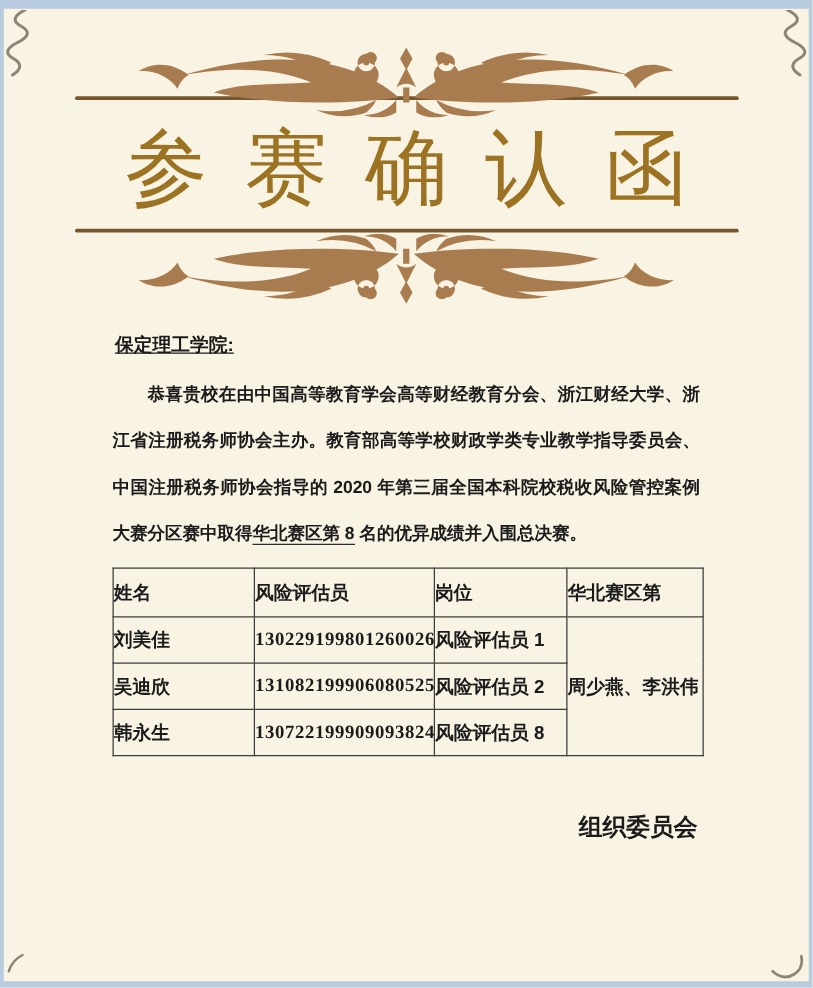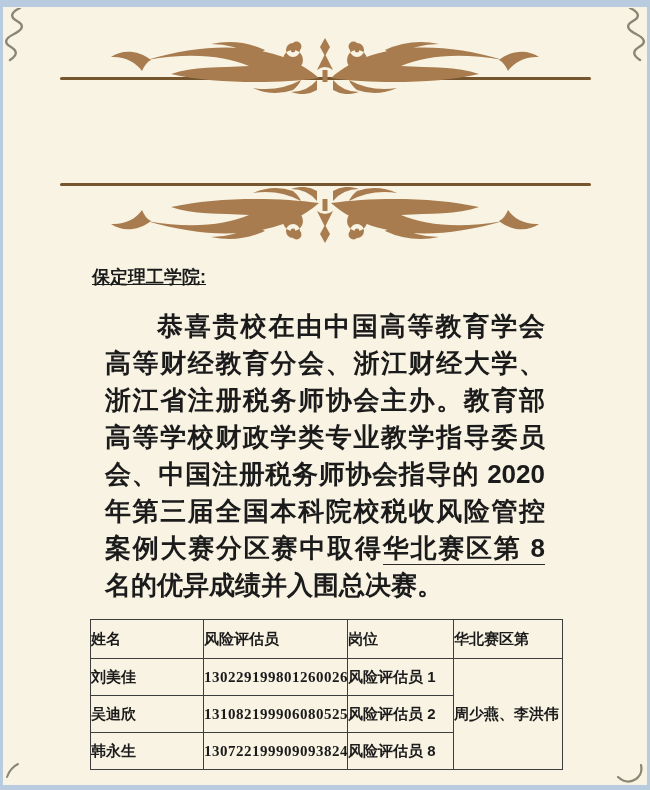--- a/index.html
+++ b/index.html
@@ -43,28 +43,28 @@
   .sq-tr{top:1px;right:1px;}
   .sq-br{bottom:2px;right:2px;}
   .sq-bl{bottom:6px;left:2px;}
   
   .content{
     position:absolute;top:246px;left:0;right:0;
     padding:0 87px;
     color:#1b1b1b;
   }
   .salutation{
-    font-size:18px;font-weight:700;line-height:32px;
+    font-size:15px;font-weight:700;line-height:32px;
     text-decoration:underline;
     margin:8px 0 4px 2px;
   }
   .para{
-    font-size:26px;font-weight:700;line-height:37px;
+    font-size:14px;font-weight:700;line-height:37px;
     text-align:justify;text-justify:inter-ideograph;
-    text-indent:2em;margin:15px;
+    text-indent:2em;margin:0;
   }
   .u-seg{border-bottom:1.5px solid #2a2a2a;padding-bottom:1px;}
   
   table.roster{
     border-collapse:collapse;
     margin-top:9px;
     width:472px;
     table-layout:fixed;
   }
   table.roster td,table.roster th{
@@ -128,20 +128,21 @@
         <path d="M228 46 q 10 12 26 12 q -14 5 -26 -2 z"></path>
       </g>
       <use href="#halfR" transform="translate(440,0) scale(-1,1)"></use>
 
       <path d="M220 4 l 5 9 -5 9 -5 -9 z"></path>
       <path d="M220 20 l 8 16 q -8 -6 -16 0 z"></path>
       <path d="M217.5 36 h 5 v 12 h -5 z"></path>
     </g>
   </svg>
 
+  <div class="doc-title">参赛确认函</div>
 
   <svg class="flourish flourish-bottom" viewBox="0 0 440 60">
     <g fill="#a87c4e">
       <g id="halfR2">
         <path d="M226 44 C 262 12 324 4 398 26 C 354 18 320 22 296 32 C 326 34 352 32 374 40 C 330 50 268 50 226 44 Z"></path>
         <path d="M394 26 c 14 -11 30 -10 40 -3 c -13 -1 -25 5 -31 14 c -2 -5 -5 -9 -9 -11 z"></path>
         <path d="M244 46 q 22 12 48 8 q -20 9 -40 2 q -6 -5 -8 -10 z"></path>
         <path d="M280 16 q 26 -12 54 -6 q -24 0 -42 12 q -8 -3 -12 -6 z"></path>
         <path d="M252 16 a 10 10 0 1 0 0.1 0 z M252 9 a 7 7 0 1 1 -7 7 a 1 1 0 0 1 7 -7 z" fill-rule="evenodd"></path>
         <circle cx="252" cy="16" r="2.4"></circle>

